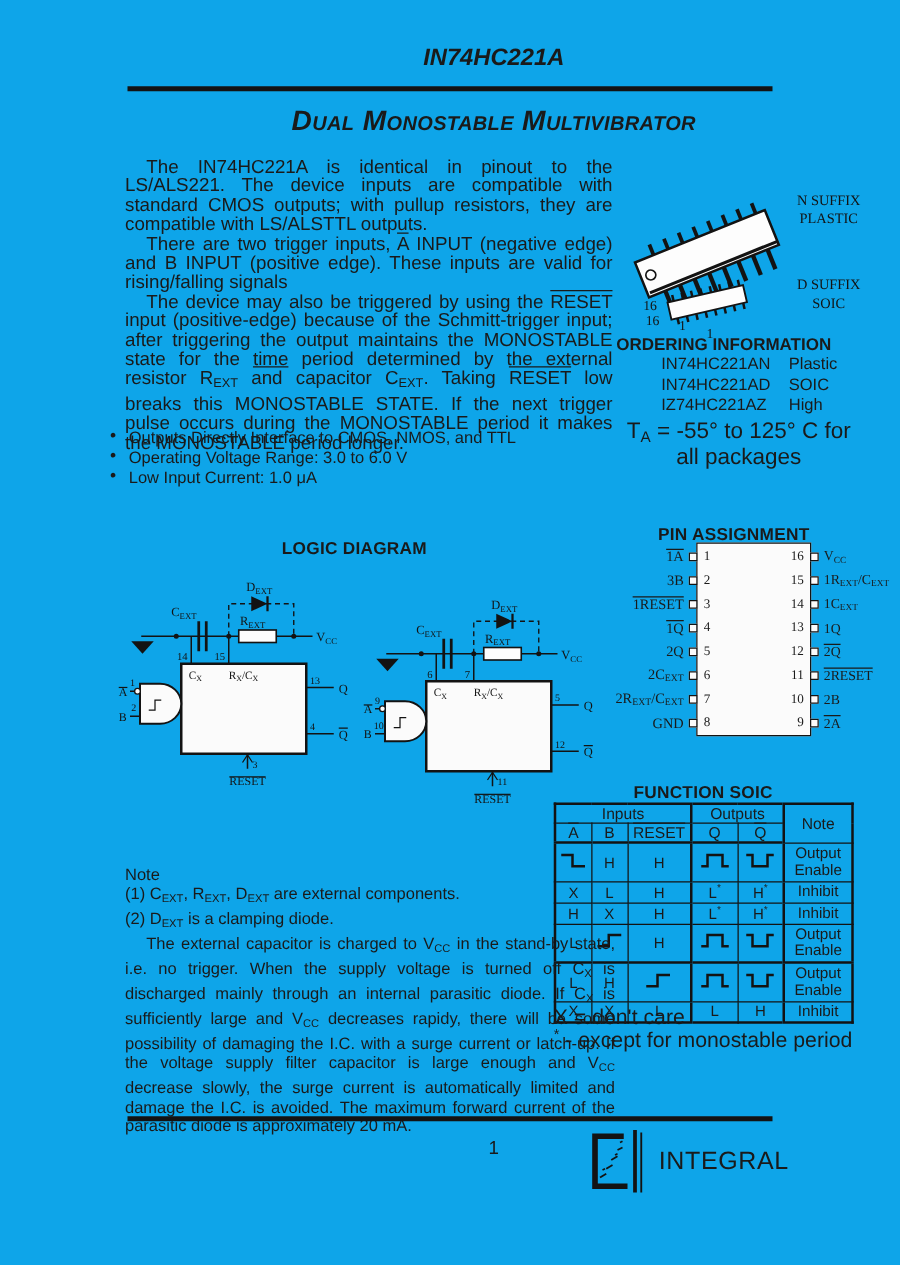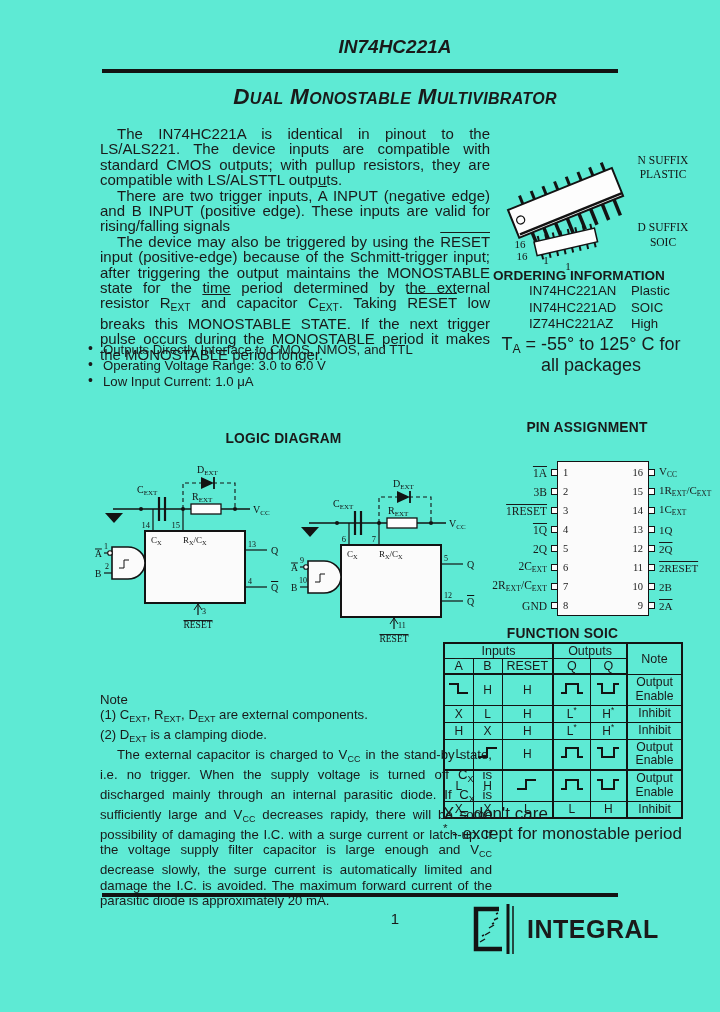--- a/index.html
+++ b/index.html
@@ -1,17 +1,17 @@
 <!DOCTYPE html>
 <html><head>
 <meta charset="utf-8">
 <style>
   *{box-sizing:border-box;margin:0;padding:0}
   body{background:#e8e8e8;font-family:"Liberation Sans",sans-serif}
-  .page{position:relative;width:720px;height:1012px;background:#5eead4;color:#1a1a1a;overflow:hidden;margin:0 auto}
+  .page{position:relative;width:720px;height:1012px;background:#0ea5e9;color:#1a1a1a;overflow:hidden;margin:0 auto}
   .abs{position:absolute}
   .rule{background:#131313;height:4px}
   .sub{font-size:0.68em;vertical-align:-0.28em}
   .sup{font-size:0.68em;vertical-align:super}
   .ov{text-decoration:overline}
   .un{text-decoration:underline}
   .part-number{font-size:19px;font-weight:bold;font-style:italic;text-align:center}
   .doc-title{font-size:22.5px;font-weight:bold;font-style:italic;font-variant:small-caps;text-align:center;letter-spacing:0.3px}
   .intro p{text-indent:17px;text-align:justify;font-size:15px;line-height:15.4px}
   .features{list-style:none;font-size:13.2px;line-height:15.8px}
@@ -43,21 +43,21 @@
   #ft tr.short td{height:17px}
   #ft tr.heavy td{border-top:2px solid #131313}
   #ft td.note-cell{font-size:12.2px;line-height:13.5px}
   .ft-footnote{font-size:17px;line-height:15px}
   
   .notes p{font-size:13.2px;line-height:15.4px}
   .notes .body-p{text-indent:17px;text-align:justify}
   
   .page-num{font-size:15px;text-align:center}
   .brand{display:flex;align-items:center;gap:9px}
-  .brand-name{font-size:25px;font-weight:bold;letter-spacing:0.5px}
+  .brand-name{font-size:20px;font-weight:normal;letter-spacing:0.5px}
   svg text{fill:#131313}
 </style>
 </head>
 <body>
 
 <div class="page">
 
   <div class="abs part-number" style="left:70px;top:36px;width:650px">IN74HC221A</div>
   <div class="abs rule" style="left:102px;top:69px;width:516px"></div>
   <div class="abs doc-title" style="left:70px;top:84px;width:650px">Dual Monostable Multivibrator</div>
@@ -229,21 +229,21 @@
         <text x="176" y="144" font-size="10" text-anchor="start" font-family="&quot;Liberation Serif&quot;,serif"><tspan style="text-decoration:overline">Q</tspan></text>
         <text x="153" y="137" font-size="8" text-anchor="start" font-family="&quot;Liberation Serif&quot;,serif"><tspan>12</tspan></text>
         <line x1="103" y1="156" x2="103" y2="168" stroke="#131313" stroke-width="1.2"></line>
         <path d="M99,163 L103,157 L107,163" fill="none" stroke="#131313" stroke-width="1"></path>
         <text x="107" y="167" font-size="8" text-anchor="start" font-family="&quot;Liberation Serif&quot;,serif"><tspan>11</tspan></text>
         <text x="103" y="181" font-size="9.5" text-anchor="middle" font-family="&quot;Liberation Serif&quot;,serif"><tspan style="text-decoration:overline">RESET</tspan></text>
       </g>
     </svg>
 
   <div class="abs sec-title" style="left:467px;top:420px;width:240px">PIN ASSIGNMENT</div>
-  <div class="abs pin-rows" id="pin-rows" style="left:485px;top:459px;height:162px">
+  <div class="abs pin-rows" id="pin-rows" style="left:485px;top:432px;height:162px">
     <div class="pin-box"></div>
   <div class="pin-row">
         <span class="pl-label"><span class="ov">1A</span></span>
         <span class="pin-sq"></span>
         <span class="pl-num">1</span>
         <span class="pin-gap"></span>
         <span class="pr-num">16</span>
         <span class="pin-sq"></span>
         <span class="pr-label">V<span class="sub">CC</span></span>
       </div>

